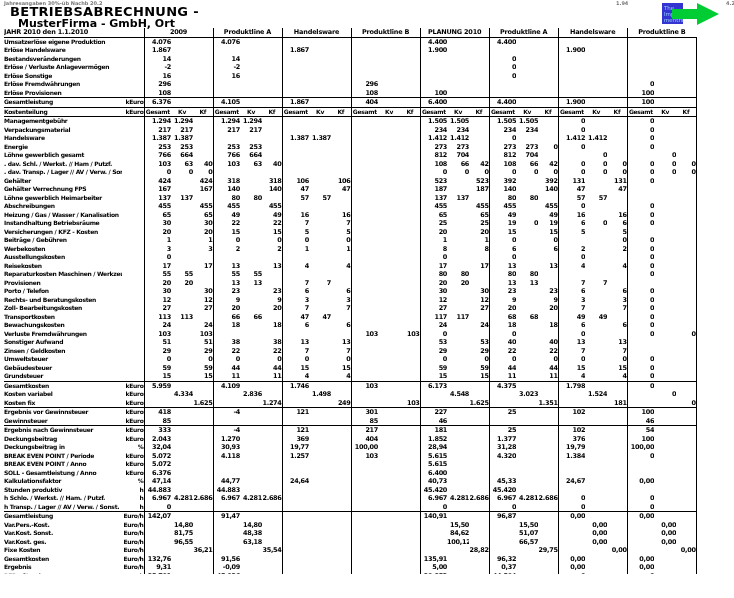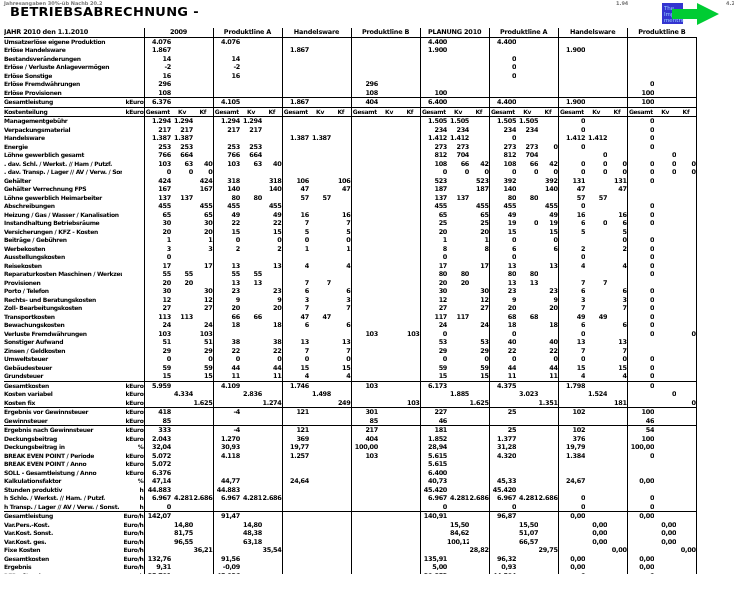--- a/index.html
+++ b/index.html
@@ -34,20 +34,21 @@
 
 <div class="page">
 
   <div class="topstrip">
     <span>Jahresangaben 30%-üb    Nachb    20.2</span>
     <span class="frag-mid">1.94</span>
     <span class="frag-right">4.2</span>
   </div>
 
   <div class="title1">BETRIEBSABRECHNUNG  -</div>
+  <div class="title2">MusterFirma -   GmbH,  Ort</div>
 
   <svg class="logo" viewBox="0 0 58 26">
     <rect x="0" y="2" width="21" height="21" fill="#3434d0"></rect>
     <text x="2" y="9" font-size="5.5" fill="#9ad0ff" font-family="DejaVu Sans, sans-serif">The</text>
     <text x="2" y="15" font-size="5.5" fill="#9ad0ff" font-family="DejaVu Sans, sans-serif">Imple</text>
     <text x="2" y="21" font-size="5.5" fill="#9ad0ff" font-family="DejaVu Sans, sans-serif">mentrs</text>
     <polygon points="10,8 35,8 35,2 57,13 35,24 35,18 10,18" fill="#00cc33"></polygon>
   </svg>
 
   <table class="report">
@@ -1250,21 +1251,21 @@
           <td class="num bl"></td>
           <td class="num">2.836</td>
           <td class="num"></td>
           <td class="num bl"></td>
           <td class="num">1.498</td>
           <td class="num"></td>
           <td class="num bl"></td>
           <td class="num"></td>
           <td class="num"></td>
           <td class="num bl"></td>
-          <td class="num">1.885</td>
+          <td class="num">4.548</td>
           <td class="num"></td>
           <td class="num bl"></td>
           <td class="num">3.023</td>
           <td class="num"></td>
           <td class="num bl"></td>
           <td class="num">1.524</td>
           <td class="num"></td>
           <td class="num bl"></td>
           <td class="num">0</td>
           <td class="num br"></td>
@@ -1812,21 +1813,21 @@
           <td class="num"></td>
           <td class="num bl"></td>
           <td class="num"></td>
           <td class="num"></td>
           <td class="num bl"></td>
           <td class="num"></td>
           <td class="num"></td>
           <td class="num bl">5,00</td>
           <td class="num"></td>
           <td class="num"></td>
-          <td class="num bl">0,93</td>
+          <td class="num bl">0,37</td>
           <td class="num"></td>
           <td class="num"></td>
           <td class="num bl">0,00</td>
           <td class="num"></td>
           <td class="num"></td>
           <td class="num bl">0,00</td>
           <td class="num"></td>
           <td class="num br"></td>
         </tr>
         <tr>

